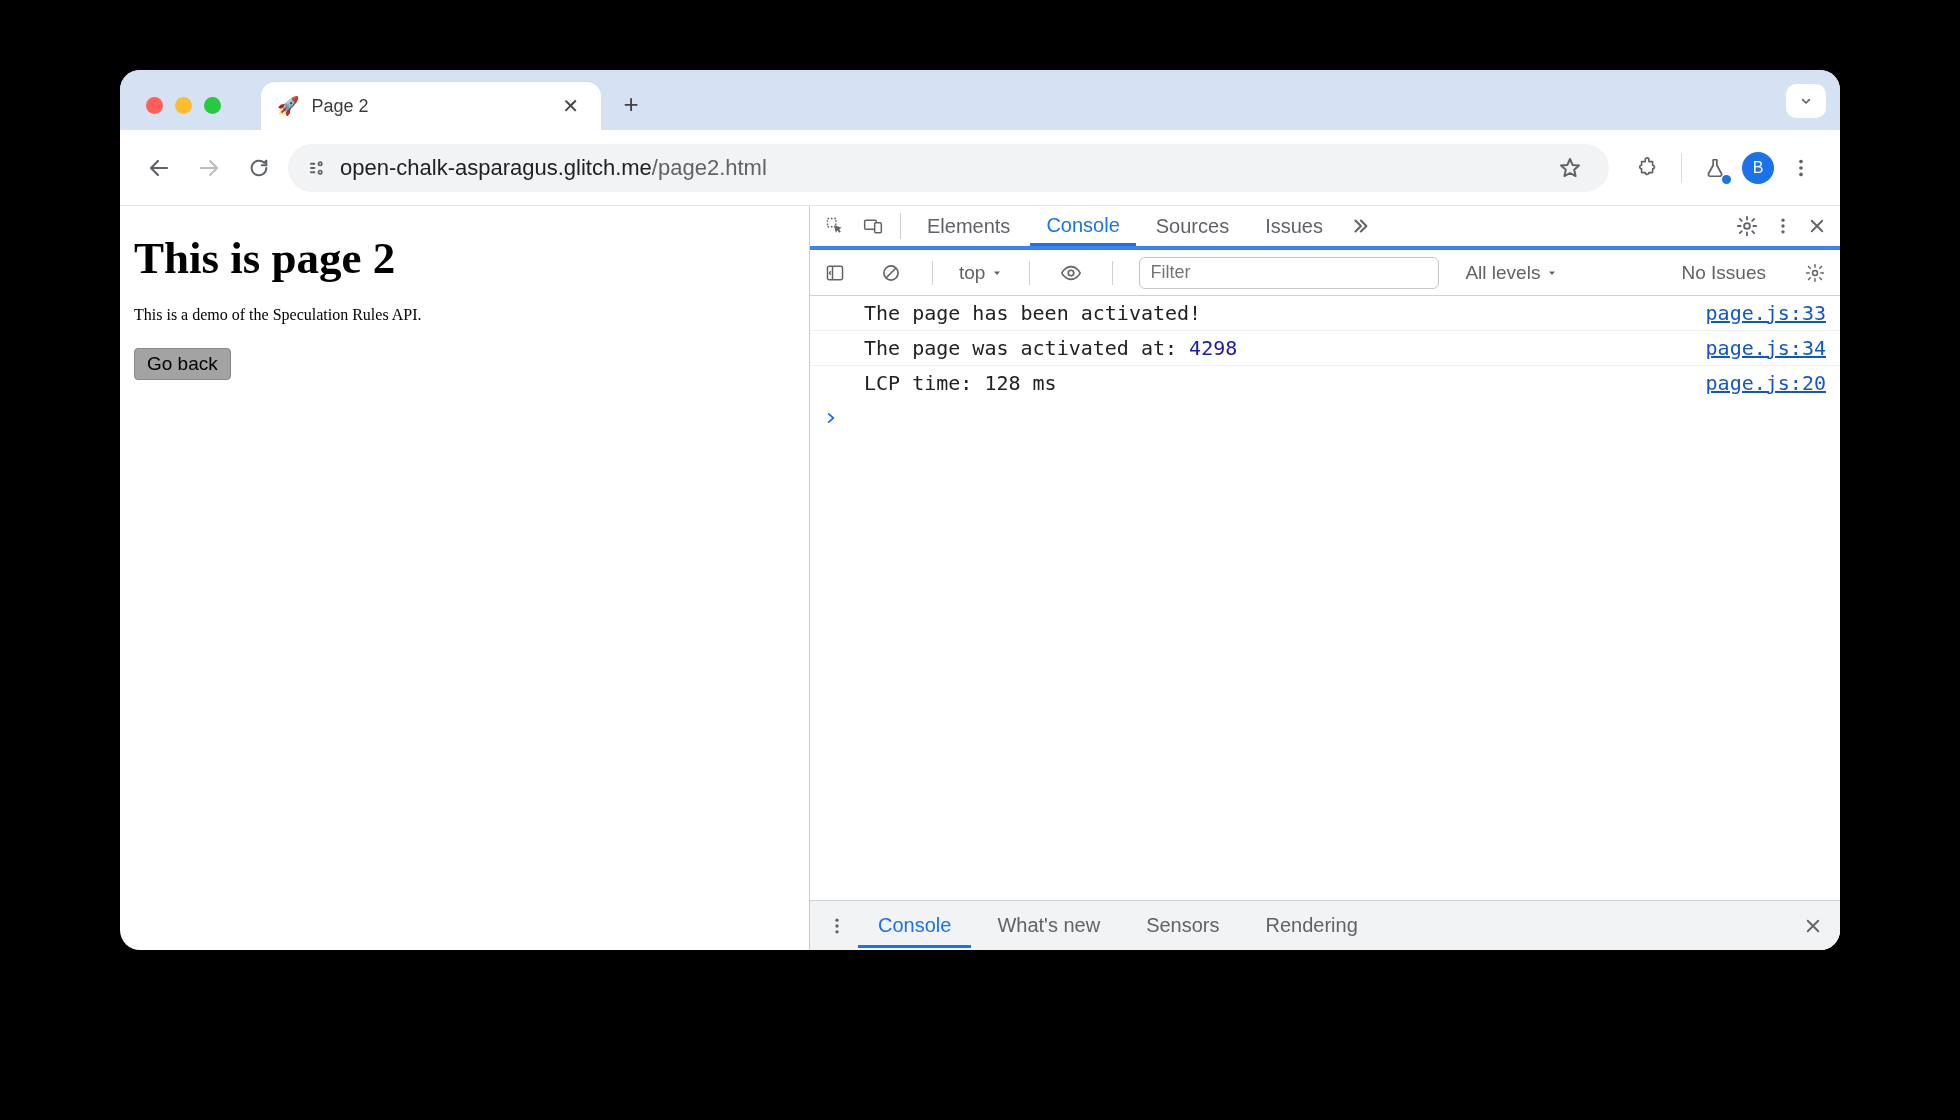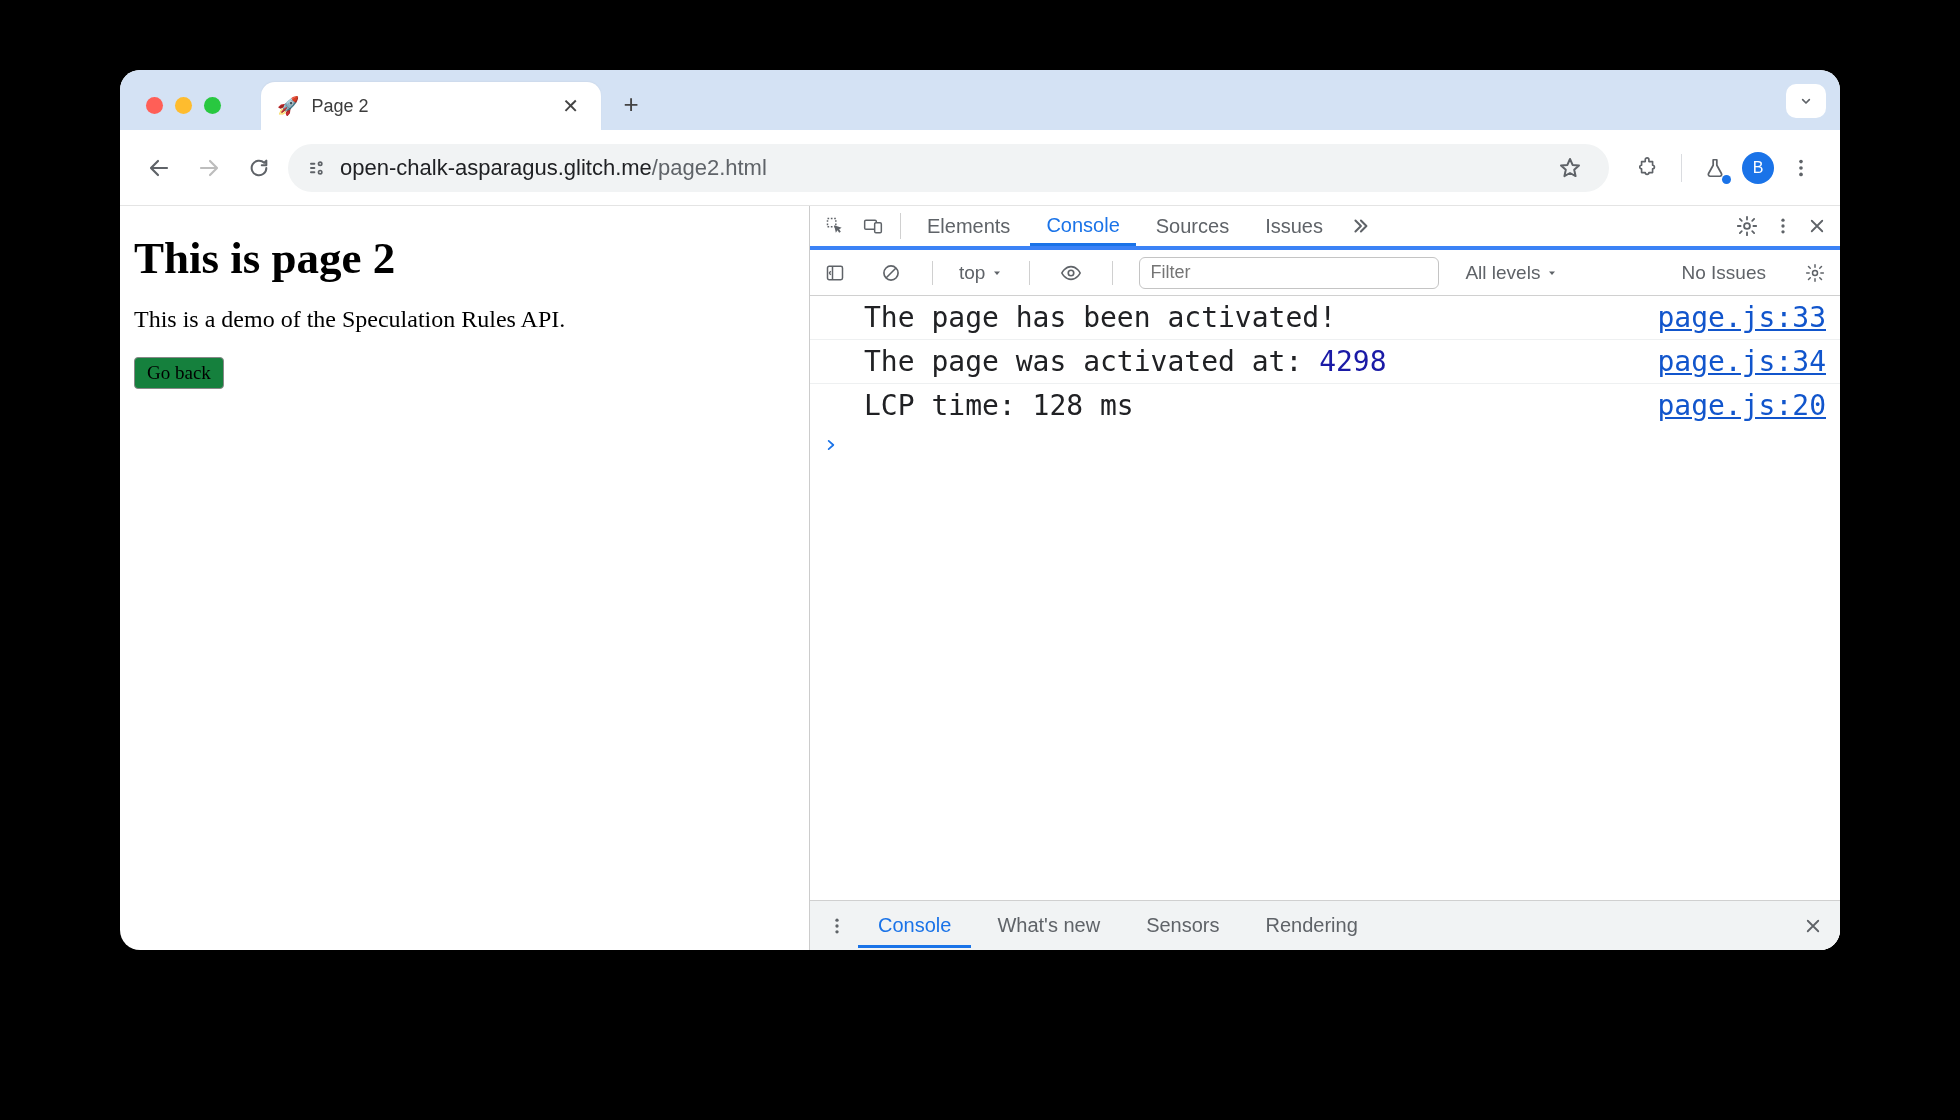--- a/index.html
+++ b/index.html
@@ -113,26 +113,26 @@
   }
   
   .page {
     width: 690px;
     padding: 26px 14px;
     font-family: "Times New Roman", Times, serif;
     color:#000;
     border-right: 1px solid #ccc;
   }
   .page h1 { font-size: 45px; font-weight:700; margin-bottom: 22px; }
-  .page p { font-size: 24px; margin-bottom: 24px; }
+  .page p { font-size: 16px; margin-bottom: 24px; }
   .page .go-back {
-    font-family: Liberation Serif, serif;
+    font-family: Liberation Sans, sans-serif;
     font-size: 19px;
     padding: 4px 12px;
-    background:#15803d;
+    background:#a3a3a3;
     border:1px solid #888;
     border-radius:4px;
     cursor:pointer;
   }
   
   .devtools {
     flex:1;
     display:flex;
     flex-direction:column;
     min-width:0;
@@ -177,21 +177,21 @@
     padding: 0 10px;
     font-size: 18px;
     background:#fff;
   }
   .dt-toolbar .levels { display:flex; align-items:center; gap:6px; cursor:pointer; }
   .dt-toolbar .issues { margin-left:auto; margin-right:8px; }
   .console-body {
     flex:1;
     overflow:auto;
     font-family: Menlo, Consolas, monospace;
-    font-size: 28px;
+    font-size: 20px;
   }
   .log-row {
     display:flex;
     padding: 5px 14px 5px 54px;
     border-bottom: 1px solid #eef0f1;
     align-items: baseline;
   }
   .log-row .msg { flex:1; color:#202124; white-space: pre; }
   .log-row .num { color:#1a1aa6; }
   .log-row .src { color:#1155cc; text-decoration: underline; cursor:pointer; }

